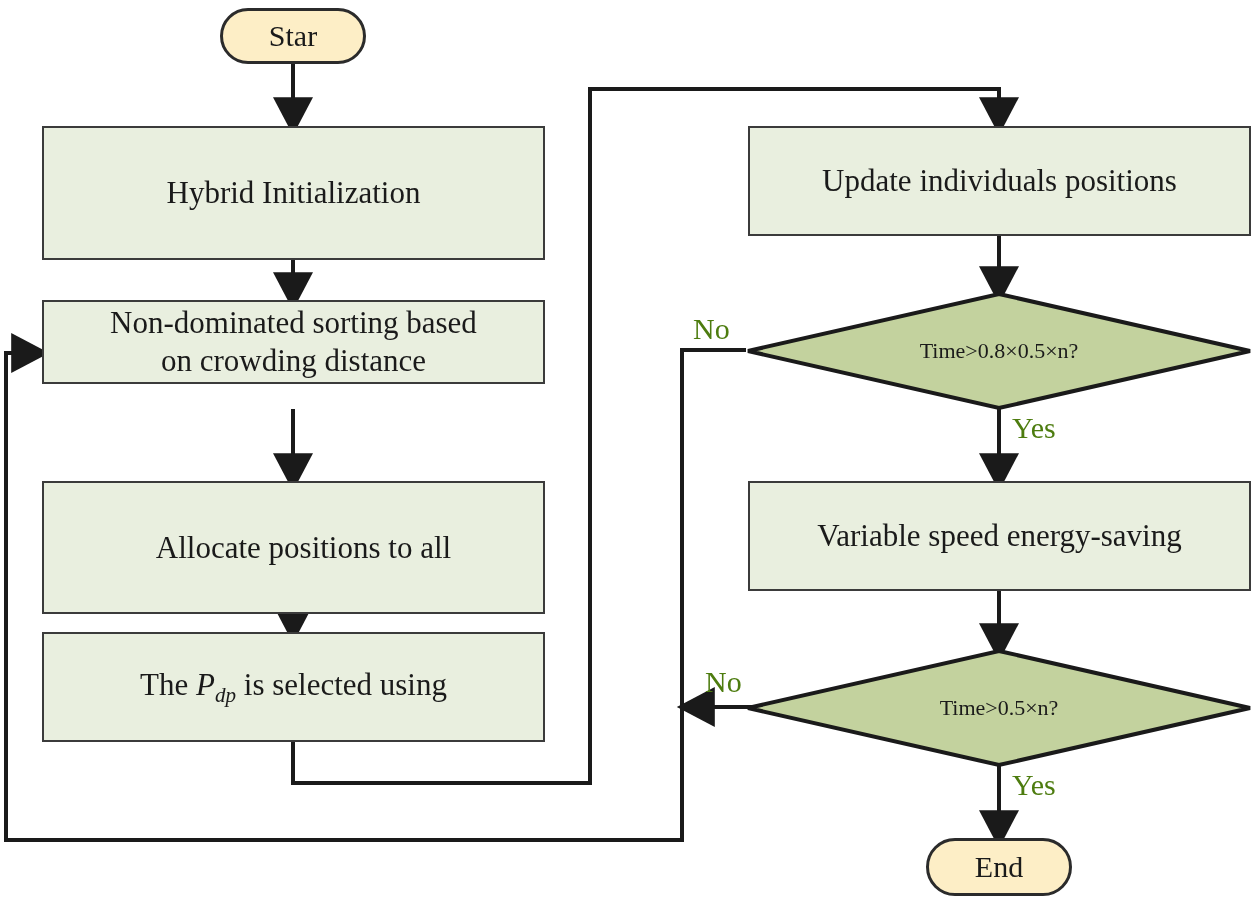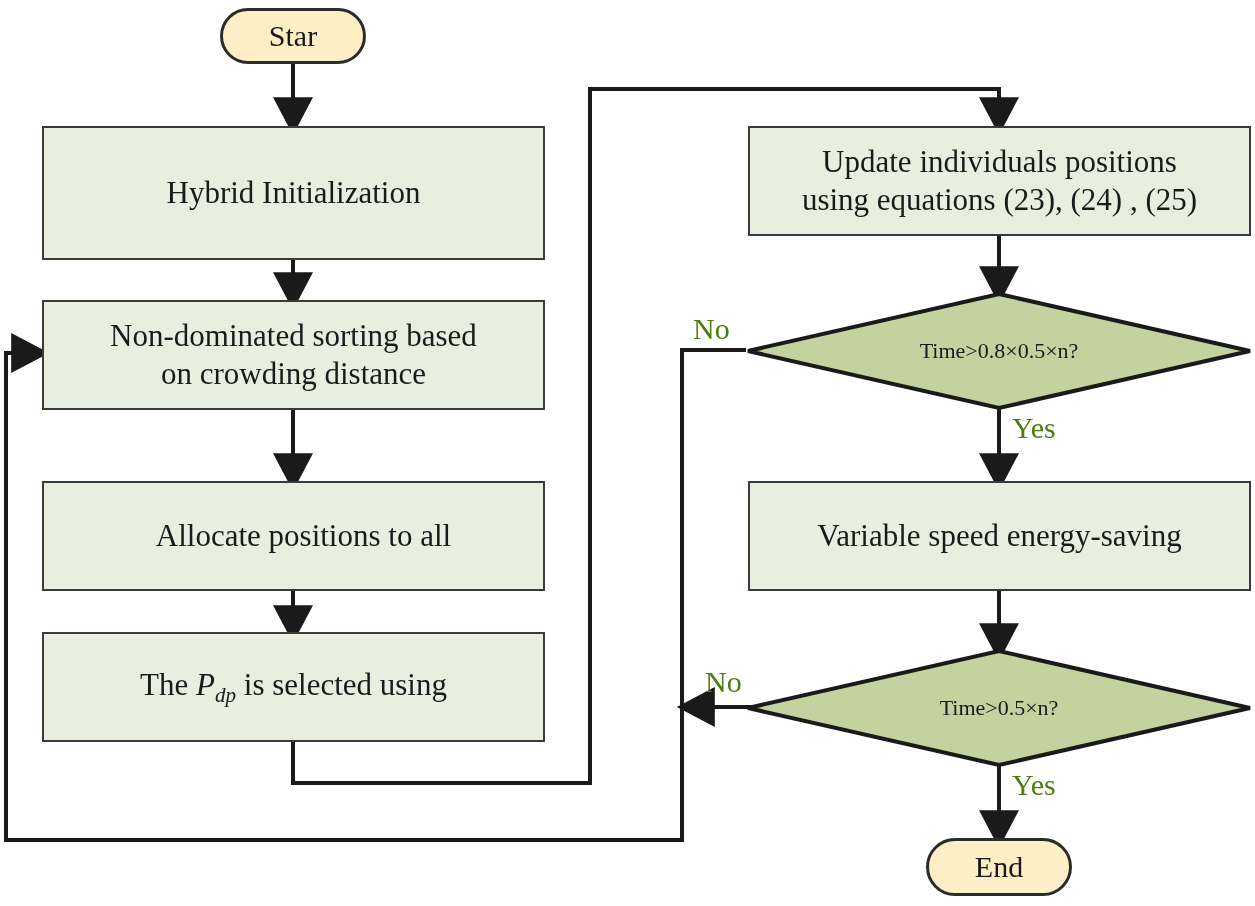--- a/index.html
+++ b/index.html
@@ -120,45 +120,44 @@
   </svg>
 
   <div class="node term" style="left:220px; top:8px; width:146px; height:56px;">
     <span>Star</span>
   </div>
 
   <div class="node proc" style="left:42px; top:126px; width:503px; height:134px;">
     <span>Hybrid Initialization</span>
   </div>
 
-  <div class="node proc" style="left:42px; top:300px; width:503px; height:110px;">
+  <div class="node proc" style="left:42px; top:300px; width:503px; height:84px;">
     <div>
       <div>Non-dominated sorting based</div>
       <div>on crowding distance</div>
     </div>
   </div>
 
-  <div class="node proc" style="left:42px; top:481px; width:503px; height:110px;padding-left:20px;">
+  <div class="node proc" style="left:42px; top:481px; width:503px; height:133px;padding-left:20px;">
     <div>
       <div>Allocate positions to all</div>
     </div>
   </div>
 
   <div class="node proc" style="left:42px; top:632px; width:503px; height:110px;">
     <div>
       <div>
         <span>The </span><span class="sub"><i>P</i><sub>dp</sub></span><span> is selected using</span>
       </div>
     </div>
   </div>
 
   <div class="node proc" style="left:748px; top:126px; width:503px; height:110px;">
     <div>
       <div>Update individuals positions</div>
-      <div>using equations (23), (24) , (25)</div>
     </div>
   </div>
 
   <div class="dec-wrap" style="left:746px; top:292px; width:506px; height:118px;">
     <svg width="506" height="118" viewBox="0 0 506 118" xmlns="http://www.w3.org/2000/svg">
       <polygon points="253,2 504,59 253,116 2,59" fill="#c3d29e" stroke="#1a1a1a" stroke-width="4"></polygon>
     </svg>
     <div class="dec-label">Time&gt;0.8×0.5×n?</div>
   </div>
 

